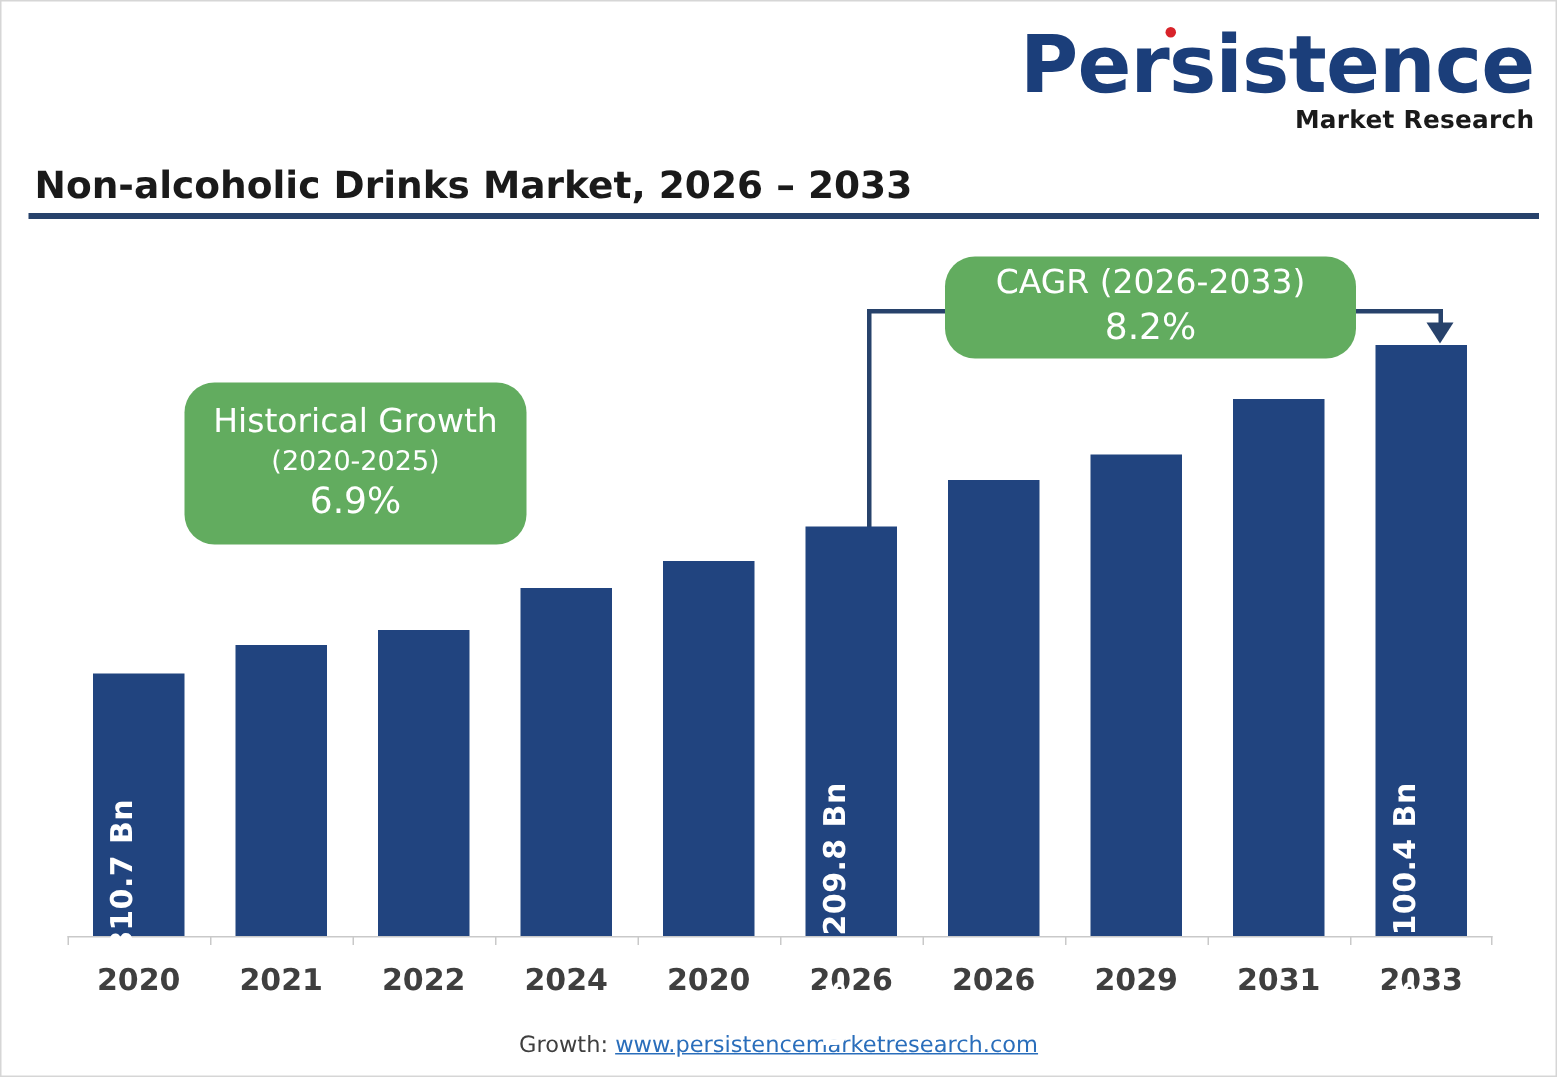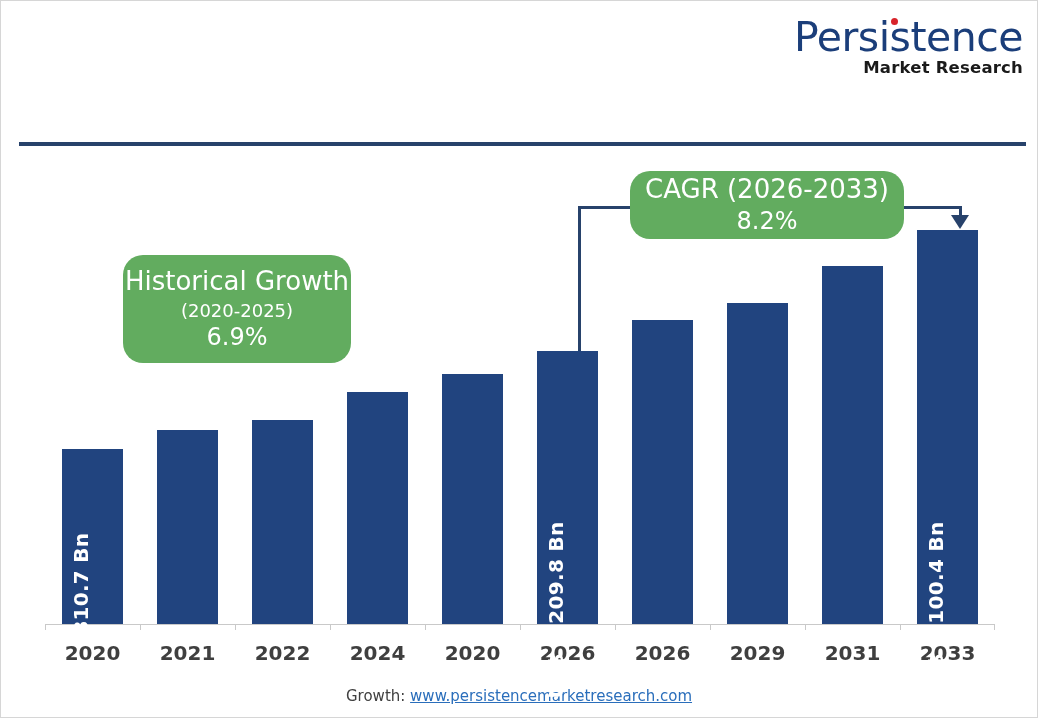--- a/index.html
+++ b/index.html
@@ -18,21 +18,21 @@
     overflow:hidden;
   }
 
   
   #logo{
     position:absolute; right:14px; top:16px;
     text-align:right; line-height:1;
     user-select:none;
   }
   #logo .brand{
-    font-size:41px; font-weight:normal; letter-spacing:-0.5px;
+    font-size:53px; font-weight:bold; letter-spacing:-0.5px;
     color:#1b3e7a; font-family:"DejaVu Sans", sans-serif;
     display:inline-block; position:relative;
   }
   #logo .brand .dot{
     position:absolute; left:97px; top:1px;
     width:7px;height:7px;border-radius:50%;
     background:#d8232a;
   }
   #logo .sub{
     font-size:16.5px;font-weight:bold;color:#1a1a1a;
@@ -91,21 +91,21 @@
   
   .badge{
     position:absolute;
     background:#62ac5f; border-radius:20px;
     color:#ffffff; text-align:center;
     font-family:"DejaVu Sans", sans-serif;
     display:flex; flex-direction:column;
     align-items:center; justify-content:center;
     box-sizing:border-box;
   }
-  .badge .l1{ font-size:26px; line-height:1.28; font-weight:normal;}
+  .badge .l1{ font-size:22px; line-height:1.28; font-weight:normal;}
   .badge .l2{ font-size:18px; line-height:1.28; font-weight:normal;text-align:right;}
   .badge .l3{ font-size:24px; line-height:1.3; font-weight:normal;}
   #badge-historical{
     left:122px; top:254px; width:228px; height:108px;
   }
   #badge-cagr{
     left:629px; top:170px; width:274px; height:68px; z-index:6;
   }
 
   
@@ -143,20 +143,21 @@
 <div id="canvas">
 
   <div id="logo">
     <div class="brand">
       <span>Persistence</span>
       <span class="dot"></span>
     </div>
     <div class="sub">Market Research</div>
   </div>
 
+  <div id="title">Non-alcoholic Drinks Market, 2026 – 2033</div>
   <div id="title-rule"></div>
 
   <div id="plot">
     <div id="axis-line"></div>
 
     <div class="bar-slot" style="left:0px;width:95px;height:175px;">
       <div class="bar" style="height:175px;">
         <span class="bar-label">US$ 810.7 Bn</span>
       </div>
     </div>

